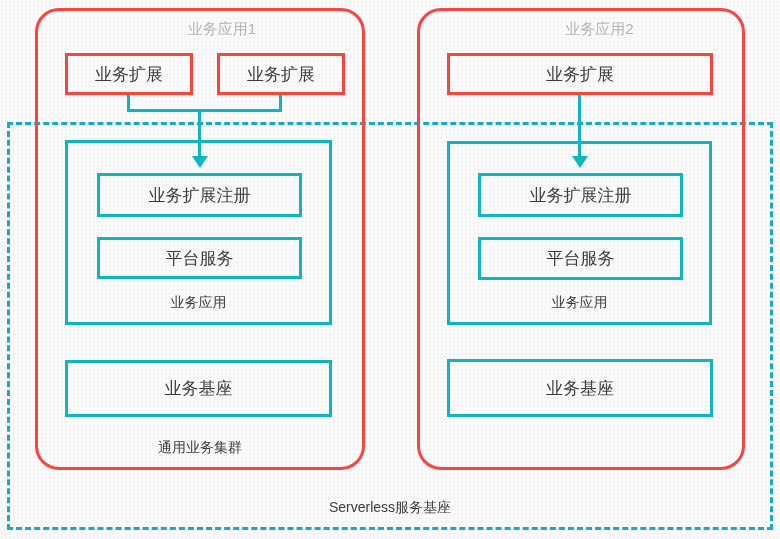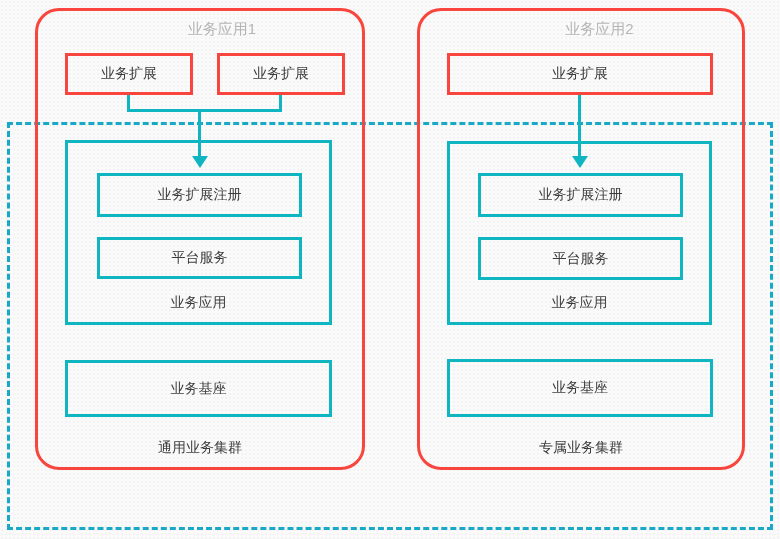--- a/index.html
+++ b/index.html
@@ -48,21 +48,21 @@
     font-size: 15px; line-height: 18px;
     z-index: 3;
   }
   .app-title.left  { left: 35px;  width: 330px; padding-left: 44px; }
   .app-title.right { left: 417px; width: 328px; padding-left: 37px; }
 
   .node {
     position: absolute;
     display: flex; align-items: center; justify-content: center;
     color: var(--text);
-    font-size: 14px;
+    font-size: 17px;
     z-index: 4;
     background: transparent;
   }
   .node.red  { border: 3px solid var(--red); }
   .node.teal { border: 3px solid var(--teal); }
 
   .free-label {
     position: absolute;
     text-align: center;
     color: var(--text);
@@ -92,20 +92,21 @@
     z-index: 3;
     background: transparent;
   }
 </style>
 </head>
 <body>
 
 <div class="stage">
 
   <div class="dashed-frame"></div>
+  <div class="free-label" style="left:7px; top:497px; width:766px;">Serverless服务基座</div>
 
   <div class="app-frame left"></div>
   <div class="app-title left">业务应用1</div>
 
   <div class="node red" style="left:65px; top:53px; width:128px; height:42px;">业务扩展</div>
   <div class="node red" style="left:217px; top:53px; width:128px; height:42px;">业务扩展</div>
 
   <div class="conn" style="left:127px; top:95px; width:3px; height:17px;"></div>
   <div class="conn" style="left:279px; top:95px; width:3px; height:17px;"></div>
   <div class="conn" style="left:127px; top:109px; width:155px; height:3px;"></div>
@@ -129,15 +130,14 @@
   <div class="conn" style="left:578px; top:95px; width:3px; height:62px;"></div>
   <div class="arrow-head" style="left:572px; top:156px;"></div>
 
   <div class="cluster-app-box" style="left:447px; top:141px; width:265px; height:184px;"></div>
   <div class="node teal" style="left:478px; top:173px; width:205px; height:44px;">业务扩展注册</div>
   <div class="node teal" style="left:478px; top:237px; width:205px; height:43px;">平台服务</div>
   <div class="free-label" style="left:447px; top:292px; width:265px;">业务应用</div>
 
   <div class="node teal" style="left:447px; top:359px; width:266px; height:58px;">业务基座</div>
 
-  <div class="free-label" style="left:417px; top:437px; width:328px;">专属业务集群</div>
 
 </div>
 
 </body></html>

